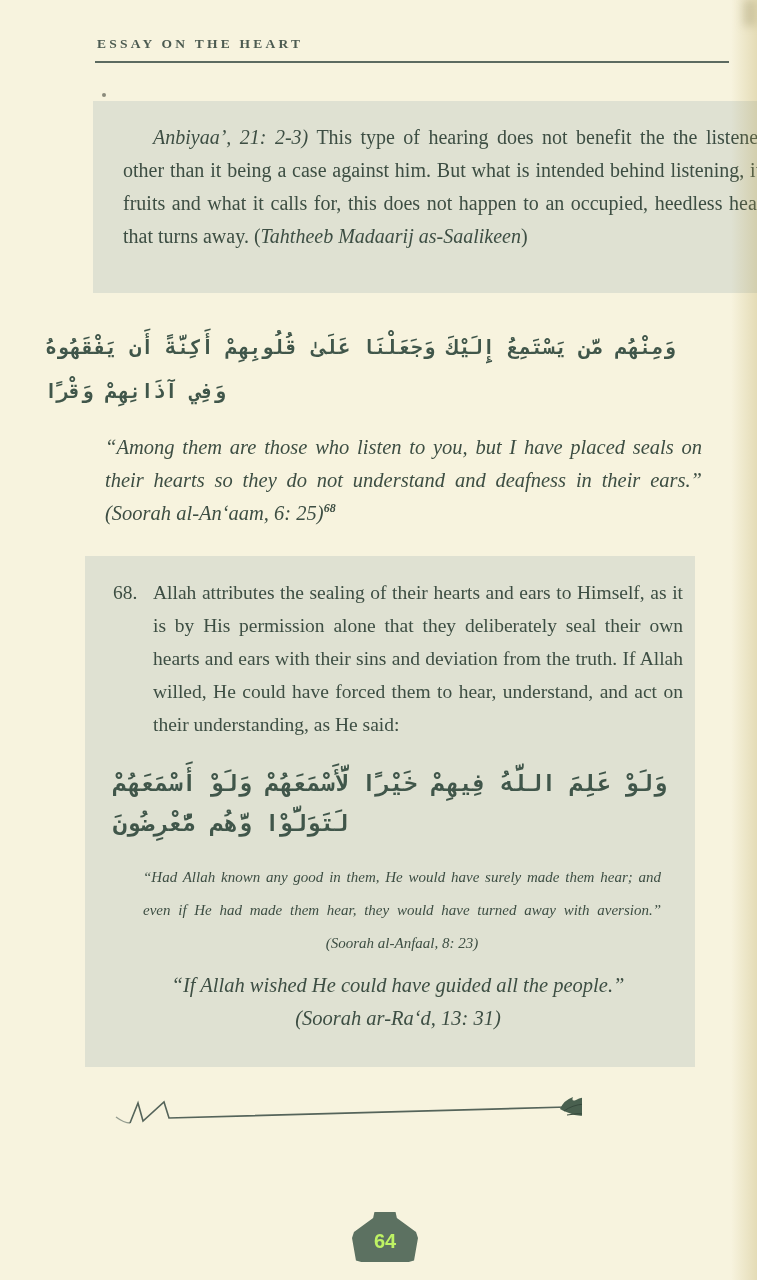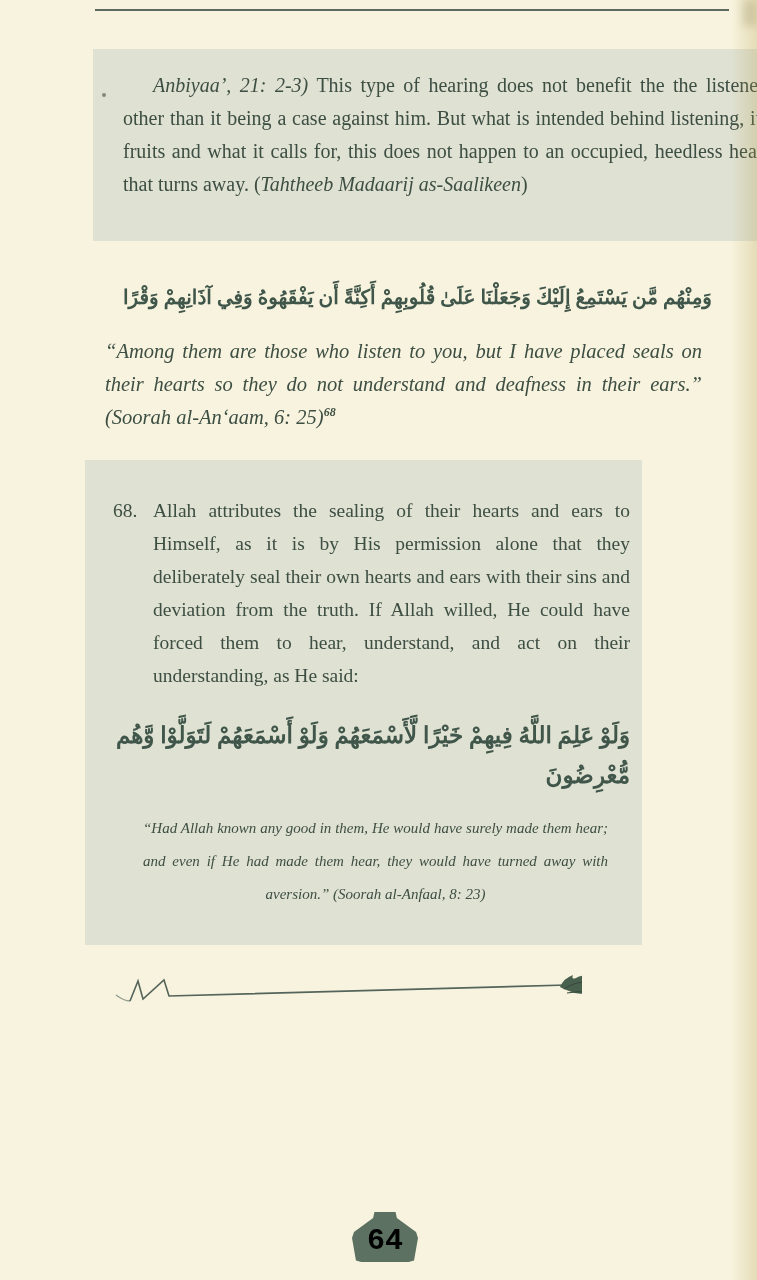--- a/index.html
+++ b/index.html
@@ -56,42 +56,42 @@
     text-align:justify;
     text-indent:30px;
   }
   .it{font-style:italic;}
   .intro{
     margin:24px 0 0 105px;
     font-size:21px;
   }
   .arabic{
     direction:rtl;
-    font-family:Liberation Serif, serif;
+    font-family:Liberation Mono, monospace;
     font-weight:bold;
     color:#40564a;
-    text-align:right;
+    text-align:left;
   }
   .arabic1{
     margin:34px 45px 0 45px;
     font-size:20px;
     line-height:44px;
   }
   .quote1{
     margin:16px 55px 0 105px;
     font-style:italic;
     font-size:20.5px;
     line-height:33px;
     text-align:justify;
   }
   .quote1 sup{font-size:12px;line-height:0;font-weight:bold;}
   .block2{
     margin:26px 0 0 85px;
-    width:557px;
-    padding:34px 12px 34px 28px;
+    width:610px;
+    padding:20px 12px 34px 28px;
   }
   .fn-row{
     display:flex;
     font-size:19.5px;
     line-height:33px;
   }
   .fn-num{flex:none;width:40px;}
   .fn-body{margin:0;text-align:justify;}
   .arabic2{
     margin:24px 0 0 0;
@@ -132,51 +132,54 @@
   .page-badge{
     position:absolute;
     left:352px;top:1212px;
     width:66px;height:50px;
     background:#5c7161;
     clip-path:polygon(34% 0,66% 0,68% 12%,97% 40%,100% 52%,94% 97%,86% 100%,14% 100%,6% 97%,0 52%,3% 40%,32% 12%);
     display:flex;align-items:center;justify-content:center;
     padding-top:8px;box-sizing:border-box;
   }
   .page-num{
-    font-family:Liberation Mono, monospace;
+    font-family:Liberation Sans, sans-serif;
     font-weight:bold;
-    font-size:30px;
-    color:#000000;
+    font-size:20px;
+    color:#bef264;
   }
 </style>
 </head>
 <body>
 
 <div class="scan">
 
+  <h1 class="running-head">ESSAY ON THE HEART</h1>
   <hr class="head-rule">
 
   <span class="speck"></span>
 
   <div class="shaded block1">
     <p><span class="it">Anbiyaa’, 21: 2-3)</span><span> This type of hearing does not benefit the the listener, other than it being a case against him. But what is intended behind listening, its fruits and what it calls for, this does not happen to an occupied, heedless heart that turns away. (</span><span class="it">Tahtheeb Madaarij as-Saalikeen</span><span>)</span></p>
   </div>
 
 
   <p class="arabic arabic1">وَمِنْهُم مَّن يَسْتَمِعُ إِلَيْكَ وَجَعَلْنَا عَلَىٰ قُلُوبِهِمْ أَكِنَّةً أَن يَفْقَهُوهُ وَفِي آذَانِهِمْ وَقْرًا</p>
 
   <p class="quote1"><span>“Among them are those who listen to you, but I have placed seals on their hearts so they do not understand and deafness in their ears.” (Soorah al-An‘aam, 6: 25)</span><sup>68</sup></p>
 
   <div class="shaded block2">
     <div class="fn-row">
       <span class="fn-num">68.</span>
       <p class="fn-body">Allah attributes the sealing of their hearts and ears to Himself, as it is by His permission alone that they deliberately seal their own hearts and ears with their sins and deviation from the truth. If Allah willed, He could have forced them to hear, understand, and act on their understanding, as He said:</p>
     </div>
     <p class="arabic arabic2">وَلَوْ عَلِمَ اللَّهُ فِيهِمْ خَيْرًا لَّأَسْمَعَهُمْ وَلَوْ أَسْمَعَهُمْ لَتَوَلَّوْا وَّهُم مُّعْرِضُونَ</p>
     <p class="quote2">“Had Allah known any good in them, He would have surely made them hear; and even if He had made them hear, they would have turned away with aversion.” (Soorah al-Anfaal, 8: 23)</p>
+    <p class="quote3a">“If Allah wished He could have guided all the people.”</p>
+    <p class="quote3b">(Soorah ar-Ra‘d, 13: 31)</p>
   </div>
 
   <svg class="flourish" width="470" height="44" viewBox="0 0 470 44">
     <path d="M4,24 Q12,30 18,30" fill="none" stroke="#6b786d" stroke-width="1.4" opacity="0.7"></path>
     <path d="M18,30 L26,10 L31,28 L52,9 L57,25 L455,14" fill="none" stroke="#55645a" stroke-width="1.6"></path>
     <path d="M448,16 q4,-9 13,-12 q-2,5 3,3 q8,-4 15,-2 q-4,4 1,4 q7,-1 11,3 q-5,6 -14,7 q3,2 -2,3 q-10,2 -18,-2 q-6,-2 -9,-4 z" fill="#49604f"></path>
     <path d="M452,18 q8,-6 20,-7 M455,22 q10,-2 20,-1" fill="none" stroke="#36493c" stroke-width="1"></path>
   </svg>
 
   <div class="page-badge">

